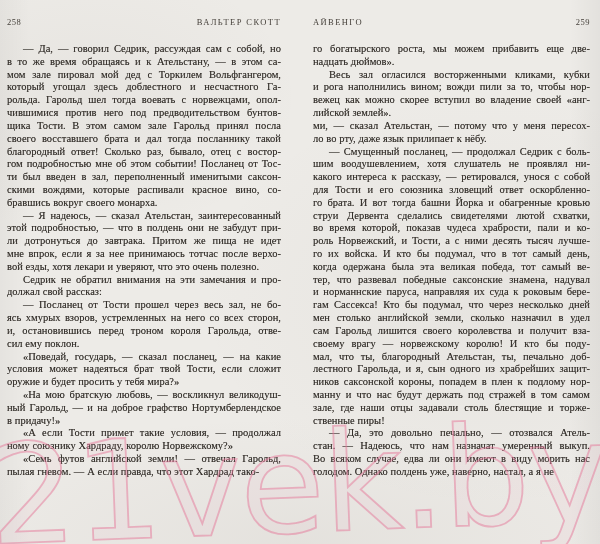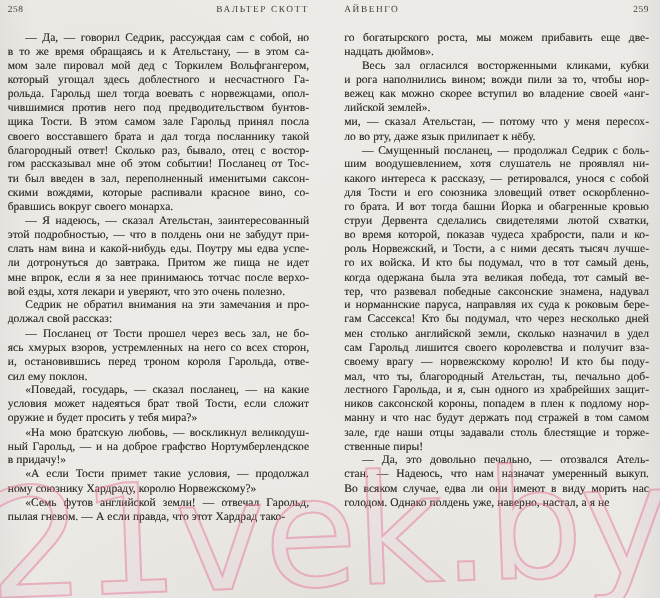--- a/index.html
+++ b/index.html
@@ -16,21 +16,21 @@
     background-color: #edebe7;
     background-image:
       radial-gradient(ellipse 300px 200px at 15% 18%, rgba(110,100,90,0.05), transparent 70%),
       radial-gradient(ellipse 420px 300px at 82% 55%, rgba(110,100,90,0.05), transparent 70%),
       radial-gradient(ellipse 500px 170px at 50% 100%, rgba(110,100,90,0.07), transparent 75%),
       linear-gradient(90deg, rgba(0,0,0,0.035), transparent 5%, transparent 95%, rgba(0,0,0,0.045));
     overflow: hidden;
   }
   .page {
     position: absolute;
-    top: 3px;
+    top: 17px;
   }
   .page-left  { left: 7px;   width: 274px; }
   .page-right { left: 313px; width: 277px; }
   .running-head {
     display: flex;
     justify-content: space-between;
     align-items: baseline;
     font-size: 8.5px;
     letter-spacing: 1.4px;
     color: #433e38;
@@ -86,27 +86,26 @@
     <div class="page-body" id="page-body-left">
         <div class="line indent">— Да, — говорил Седрик, рассуждая сам с собой, но</div>
         <div class="line">в то же время обращаясь и к Ательстану, — в этом са-</div>
         <div class="line">мом зале пировал мой дед с Торкилем Вольфгангером,</div>
         <div class="line">который угощал здесь доблестного и несчастного Га-</div>
         <div class="line">рольда. Гарольд шел тогда воевать с норвежцами, опол-</div>
         <div class="line">чившимися против него под предводительством бунтов-</div>
         <div class="line">щика Тости. В этом самом зале Гарольд принял посла</div>
         <div class="line">своего восставшего брата и дал тогда посланнику такой</div>
         <div class="line">благородный ответ! Сколько раз, бывало, отец с востор-</div>
-        <div class="line">гом рассказывал мне об этом событии! Посланец от Тос-</div>
+        <div class="line">гом подробностью мне об этом событии! Посланец от Тос-</div>
         <div class="line">ти был введен в зал, переполненный именитыми саксон-</div>
         <div class="line">скими вождями, которые распивали красное вино, со-</div>
         <div class="line last">бравшись вокруг своего монарха.</div>
         <div class="line indent">— Я надеюсь, — сказал Ательстан, заинтересованный</div>
         <div class="line">этой подробностью, — что в полдень они не забудут при-</div>
-        <div class="line">слать нам вина и какой-нибудь еды. Поутру мы едва успе-</div>
         <div class="line">ли дотронуться до завтрака. Притом же пища не идет</div>
         <div class="line">мне впрок, если я за нее принимаюсь тотчас после верхо-</div>
         <div class="line last">вой езды, хотя лекари и уверяют, что это очень полезно.</div>
         <div class="line indent">Седрик не обратил внимания на эти замечания и про-</div>
         <div class="line last">должал свой рассказ:</div>
         <div class="line indent">— Посланец от Тости прошел через весь зал, не бо-</div>
         <div class="line">ясь хмурых взоров, устремленных на него со всех сторон,</div>
         <div class="line">и, остановившись перед троном короля Гарольда, отве-</div>
         <div class="line last">сил ему поклон.</div>
         <div class="line indent">«Поведай, государь, — сказал посланец, — на какие</div>

